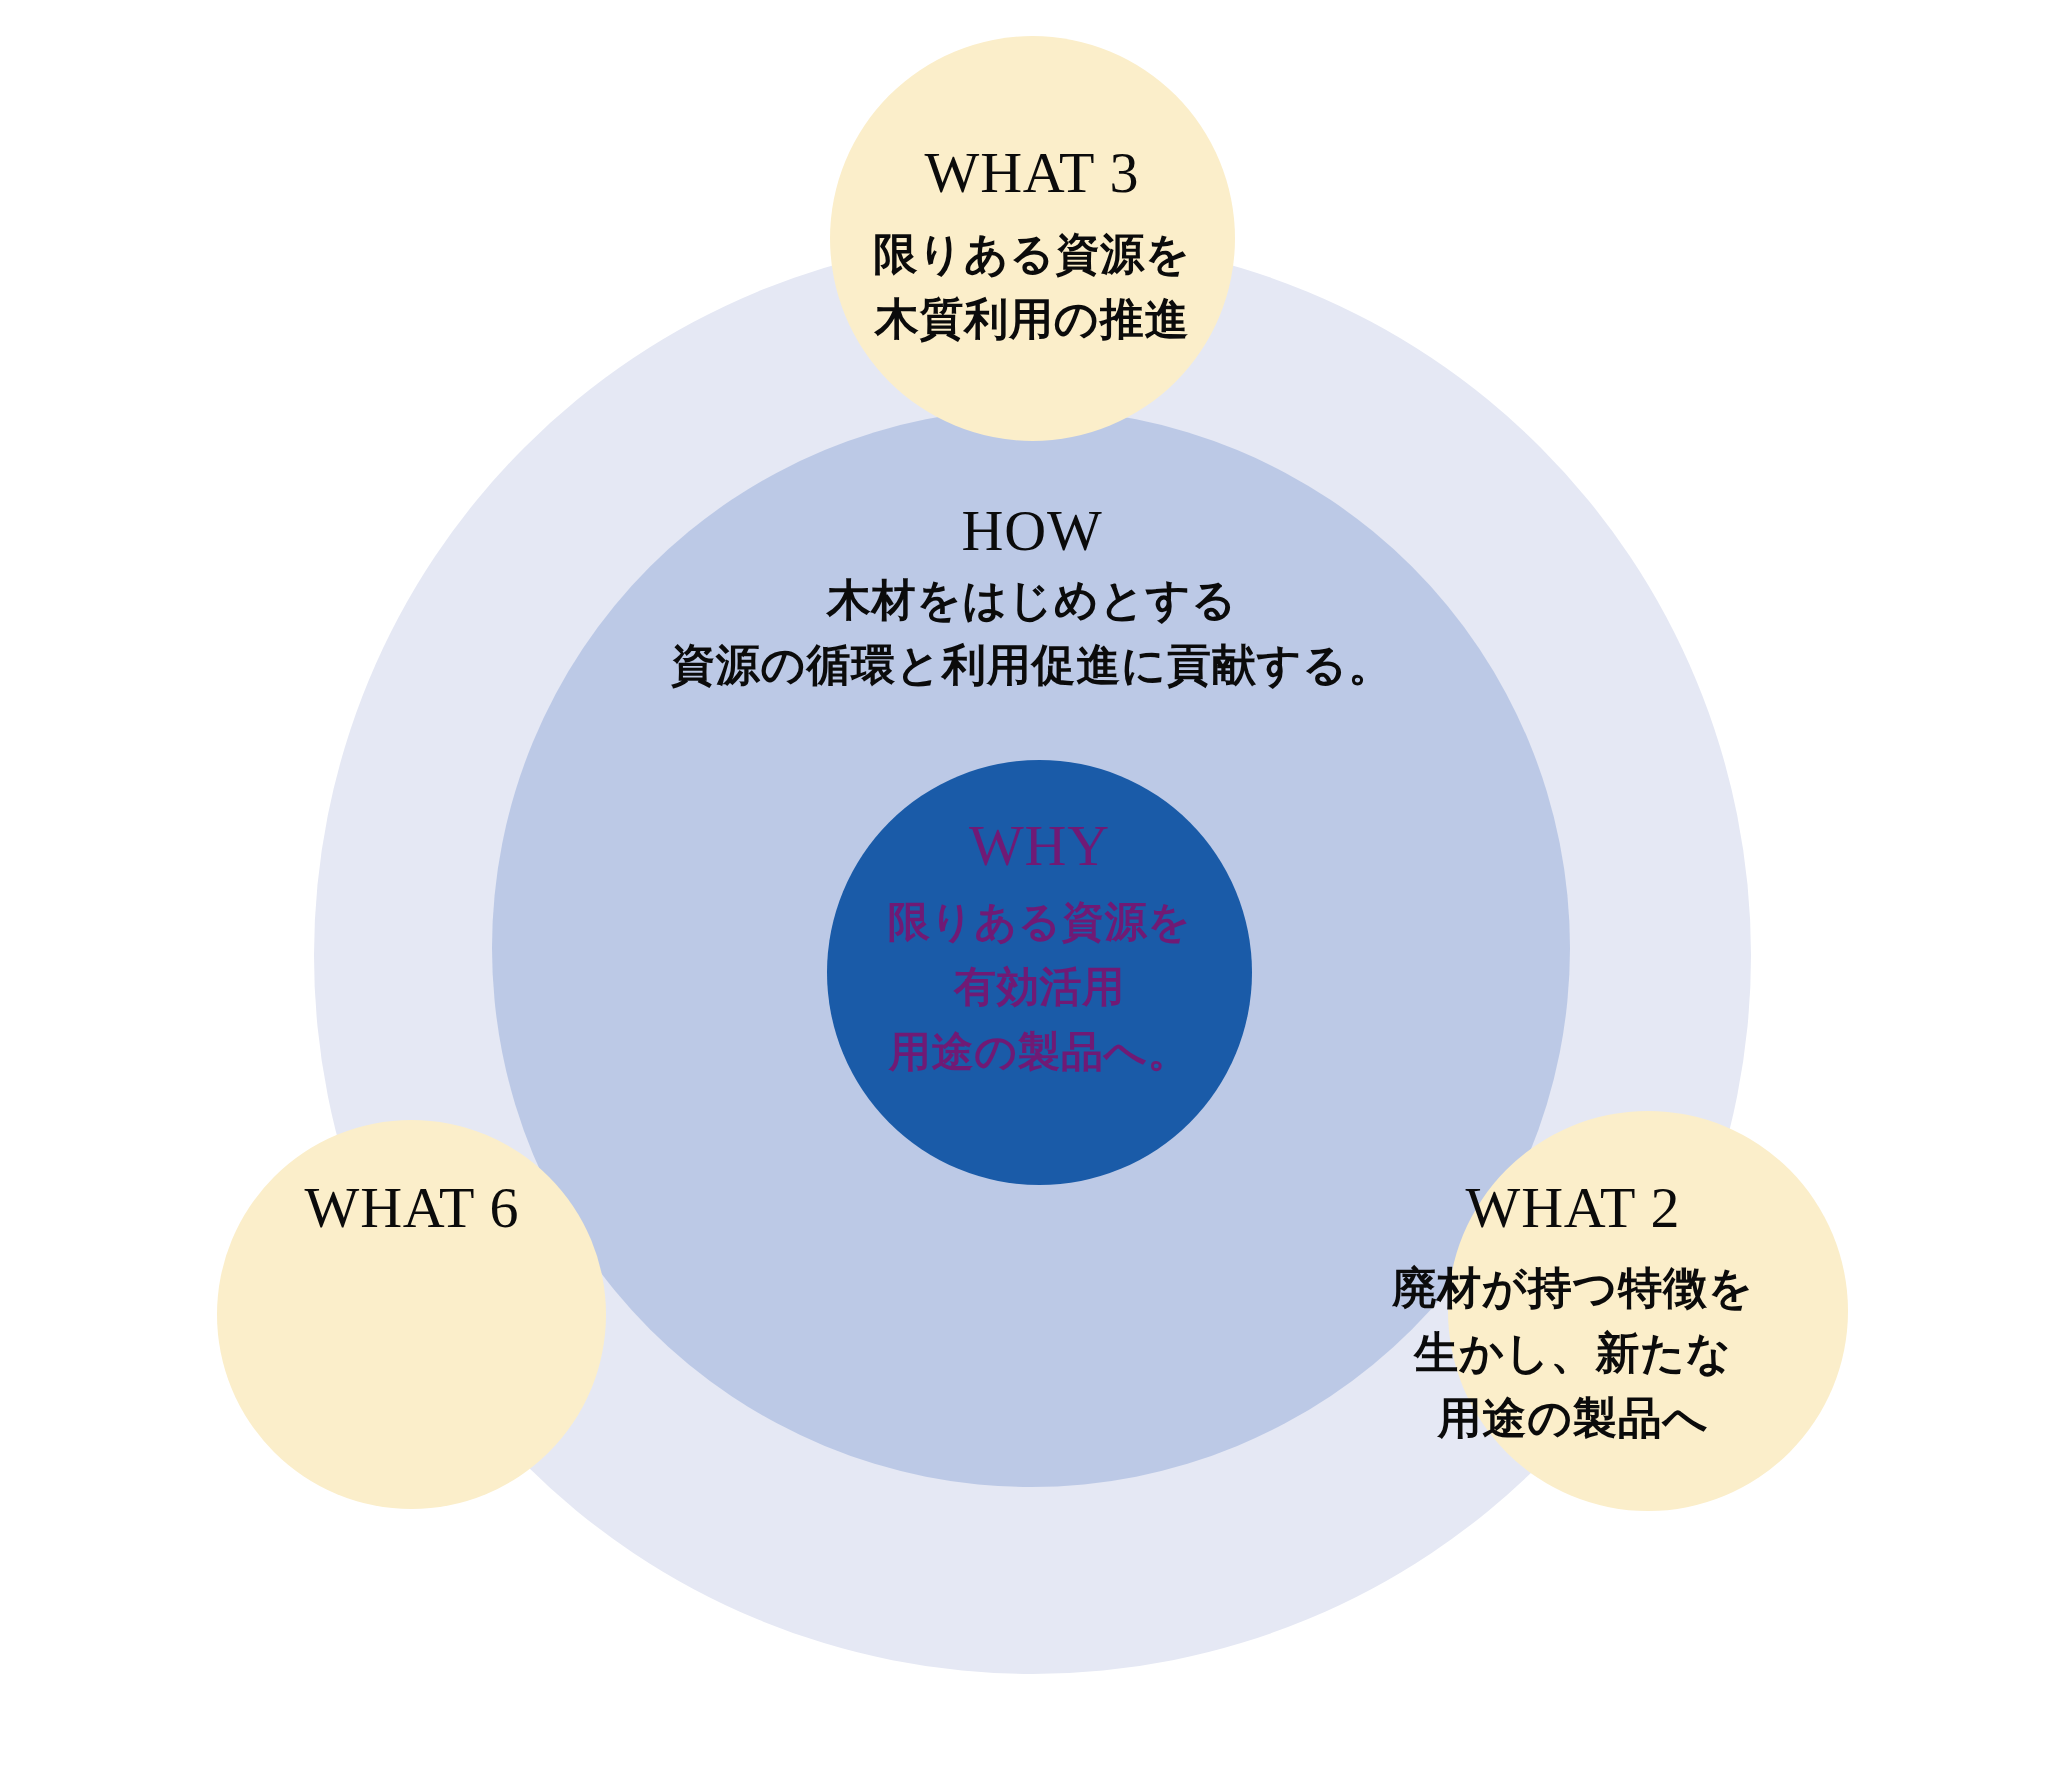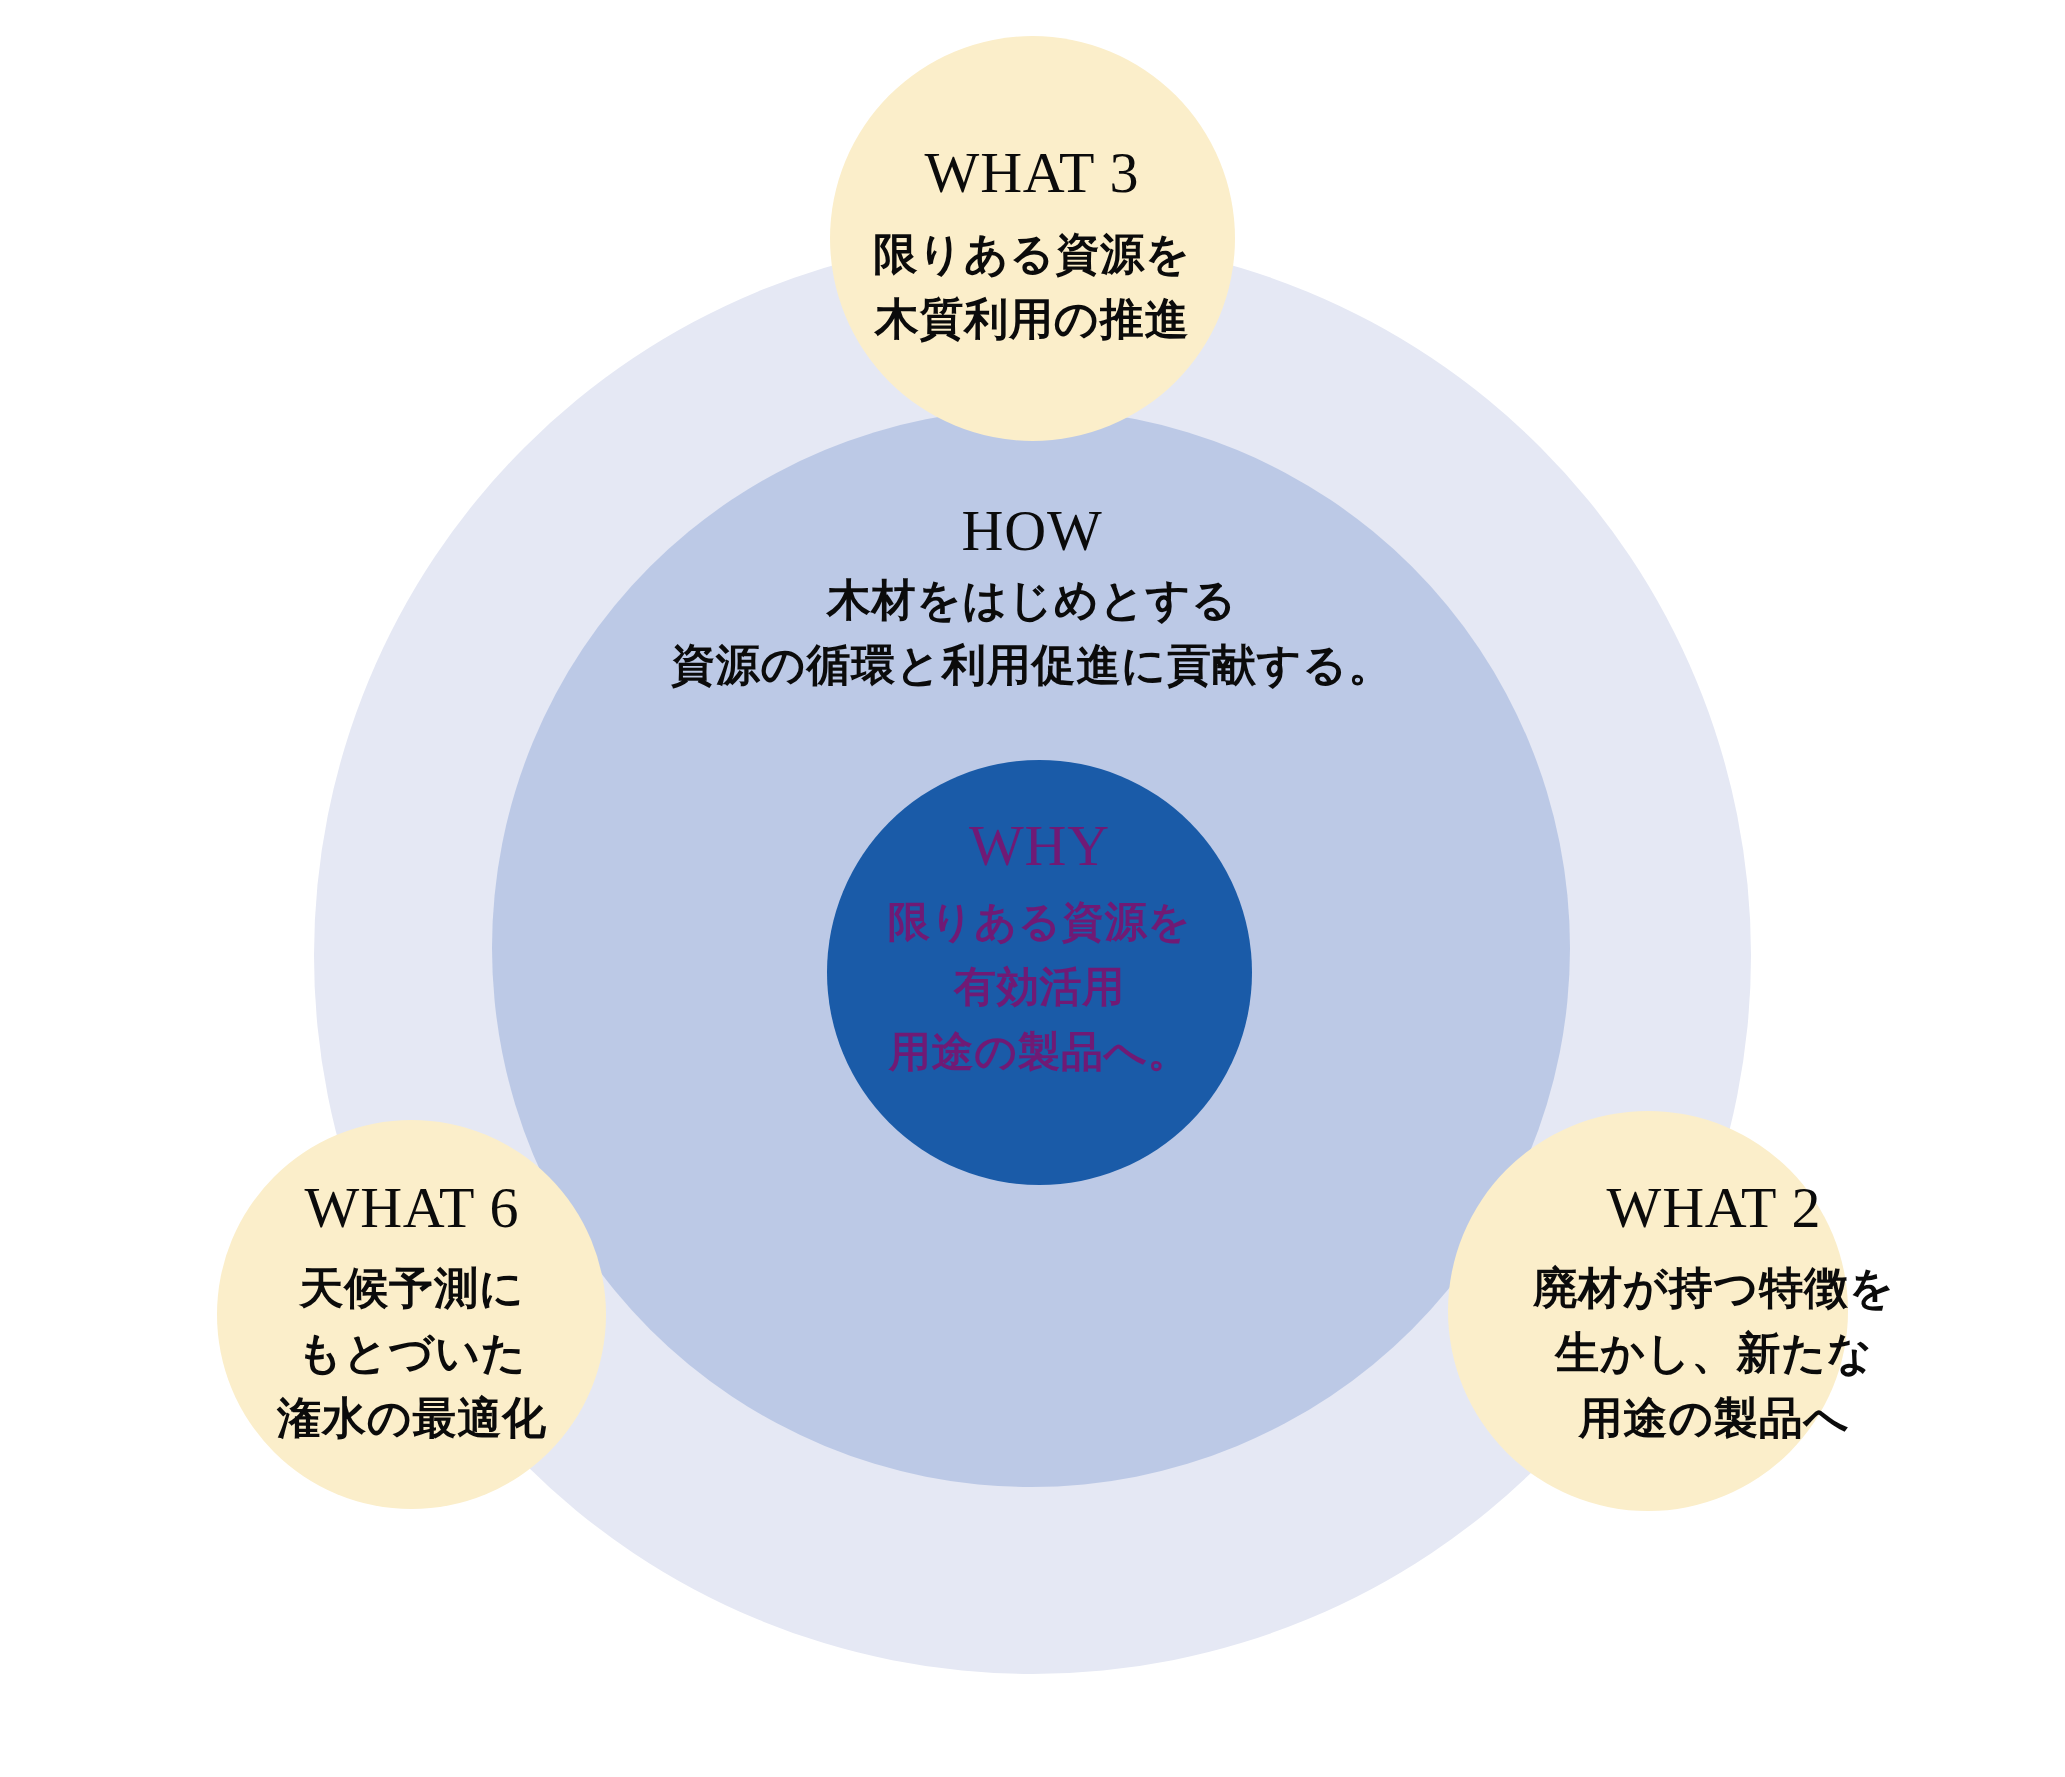--- a/index.html
+++ b/index.html
@@ -53,21 +53,21 @@
 
   .tb-how   { left: 465px;  top: 498px;  width: 1134px; }
   .tb-how .lines { margin-top: 4px; }
 
   .tb-why   { left: 837px; top: 813px; width: 405px; color: #701a75; }
   .tb-why .lines { margin-top: 11.3px; font-size: 42px; font-weight: 700; }
 
   .tb-what3 { left: 169px;  top: 1175px; width: 486px; }
   .tb-what3 .lines { margin-top: 14.6px; }
 
-  .tb-what2 { left: 1471px; top: 1175px; width: 486px; }
+  .tb-what2 { left: 1330px; top: 1175px; width: 486px; }
   .tb-what2 .lines { margin-top: 14.6px; }
 </style>
 </head>
 <body>
 
 <div class="stage">
 
   <div class="circle ring-outer" style="background-color: rgb(229, 232, 244);"></div>
 
   <div class="circle ring-middle" style="background-color: rgb(188, 201, 230);"></div>
@@ -100,25 +100,20 @@
     <div class="title">WHY</div>
     <div class="lines">
       <div class="heavy">限りある資源を</div>
       <div class="heavy">有効活用</div>
       <div class="heavy">用途の製品へ。</div>
     </div>
   </div>
 
   <div class="text-block tb-what3">
     <div class="title">WHAT 6</div>
-    <div class="lines">
-      <div>天候予測に</div>
-      <div>もとづいた</div>
-      <div class="heavy">潅水の最適化</div>
-    </div>
   </div>
 
   <div class="text-block tb-what2">
     <div class="title">WHAT 2</div>
     <div class="lines">
       <div class="heavy">廃材が持つ特徴を</div>
       <div>生かし、新たな</div>
       <div>用途の製品へ</div>
     </div>
   </div>

